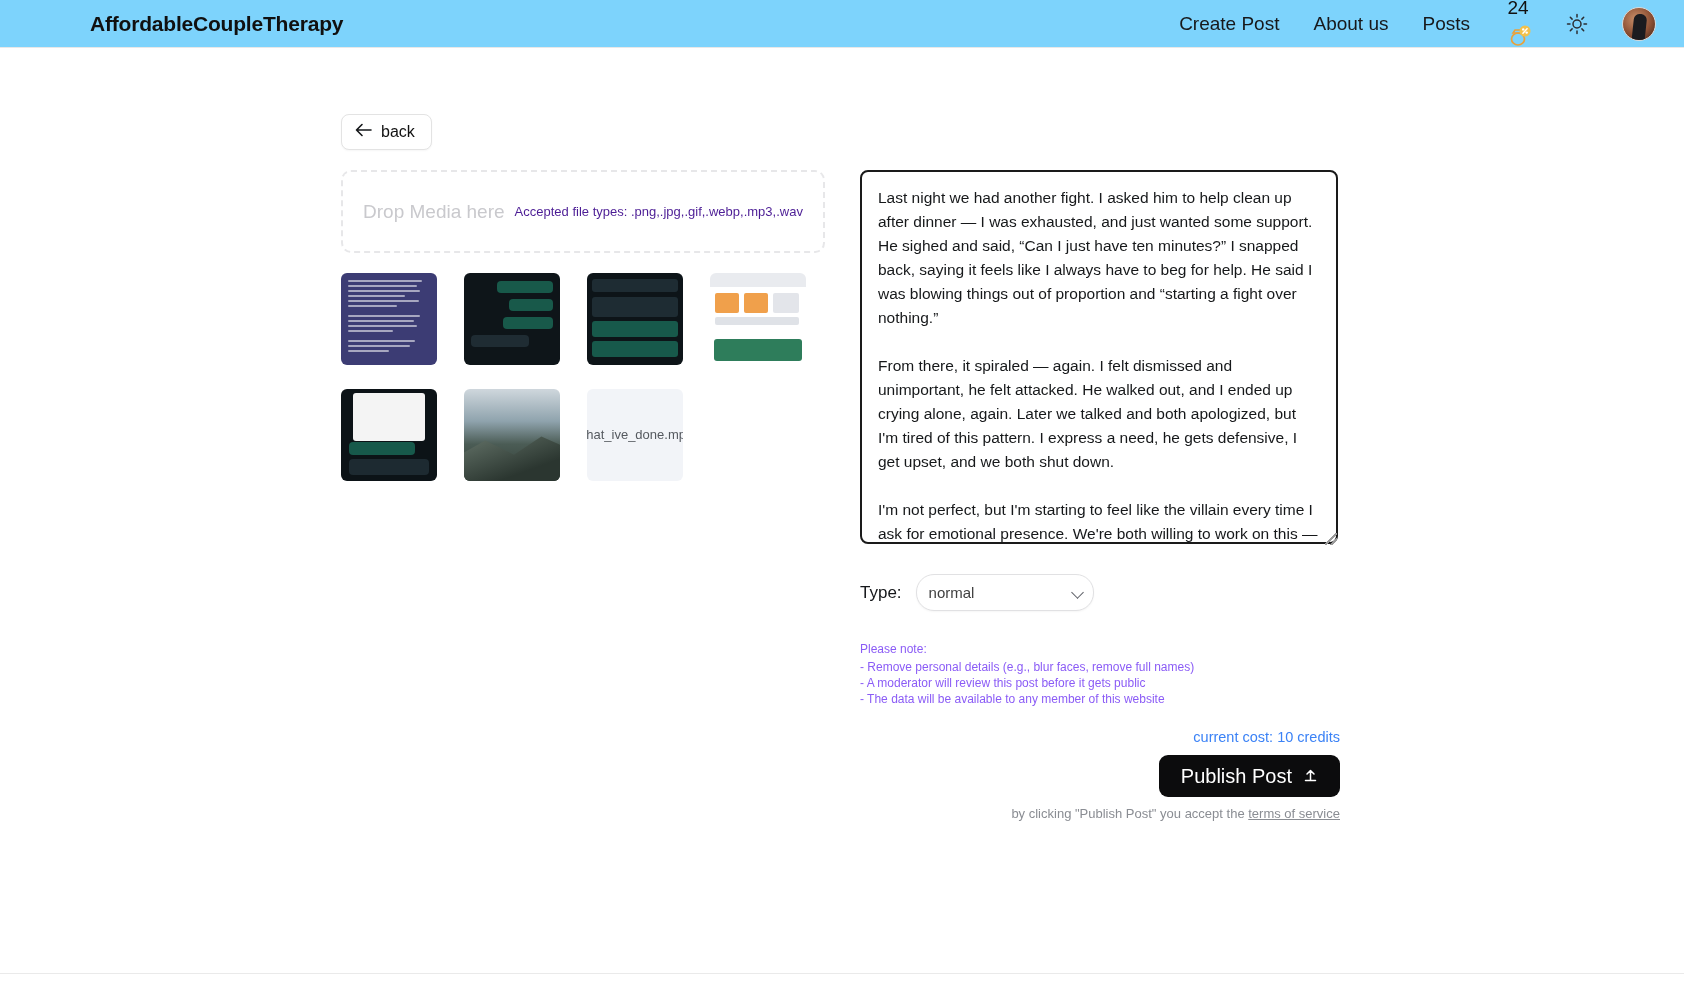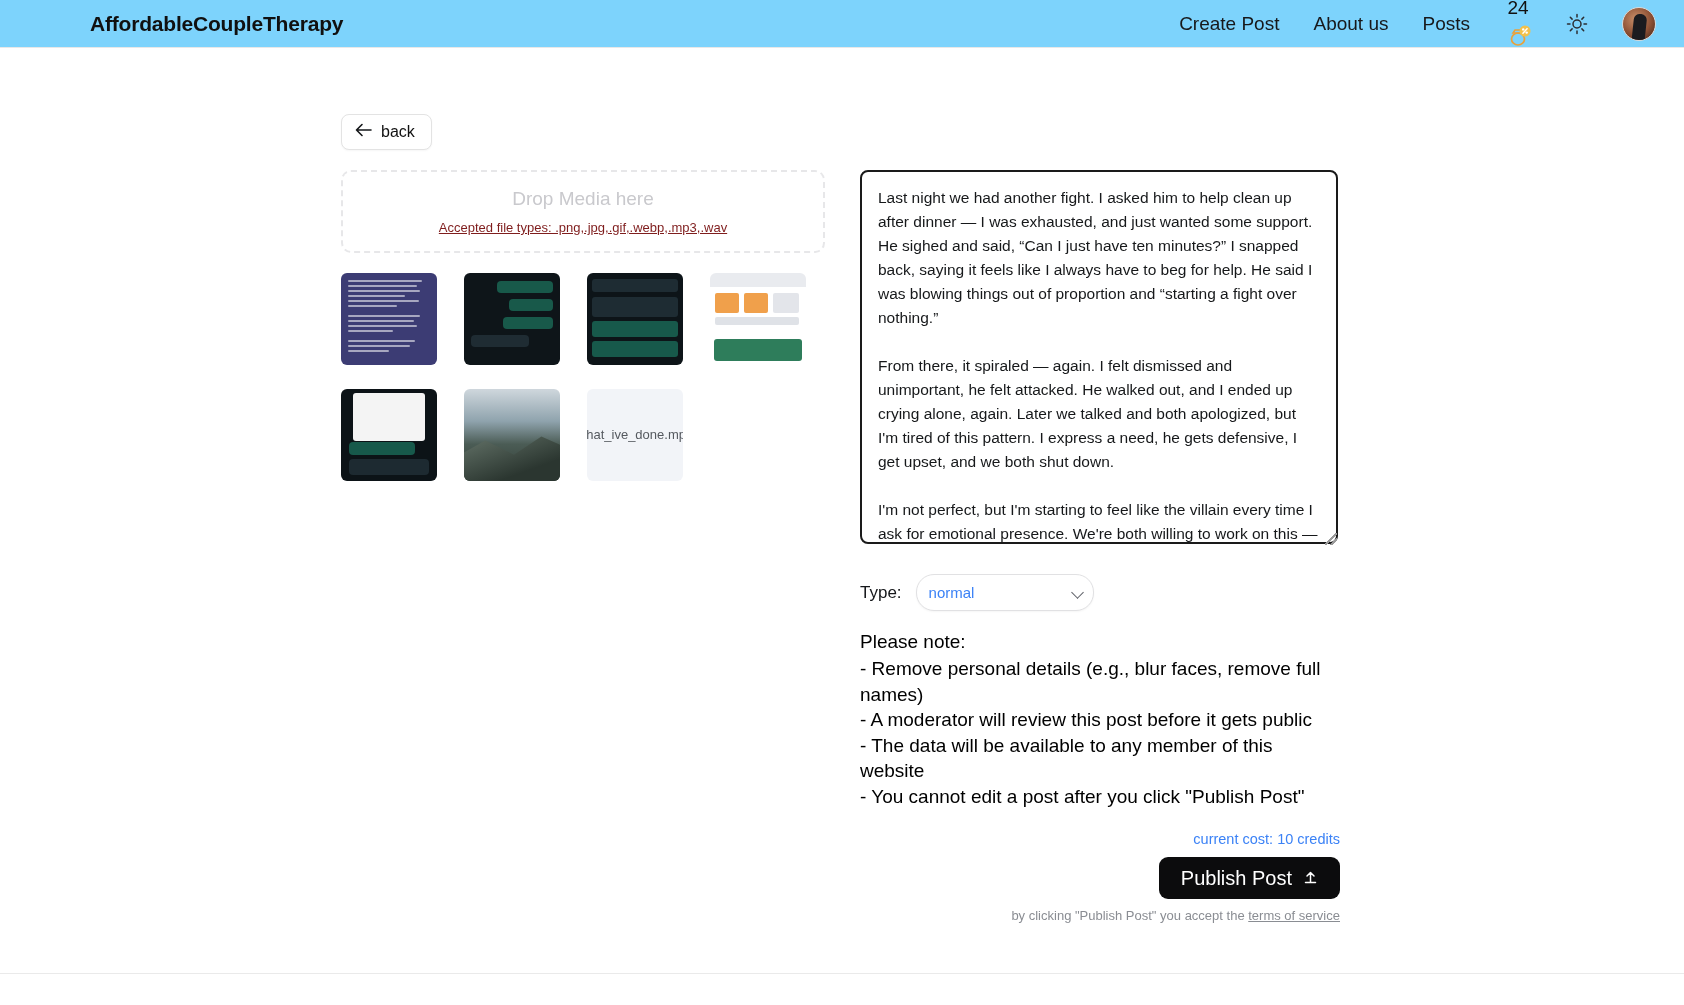--- a/index.html
+++ b/index.html
@@ -81,28 +81,28 @@
     box-shadow: 0 1px 2px rgba(0,0,0,0.04);
     cursor: pointer;
   }
 
   
   .left-col { position: absolute; left: 341px; top: 122px; width: 484px; }
   .dropzone {
     height: 83px;
     border: 2px dashed #e7e7e9;
     border-radius: 10px;
-    display: flex; flex-direction: column;
+    display: flex; flex-direction: row;
     align-items: center; justify-content: center;
     gap: 10px;
     background: #fff;
     cursor: pointer;
   }
   .dz-title { font-size: 19px; color: #c9c9cd; }
-  .dz-sub { font-size: 13px; color: #7f1d1d; text-decoration: underline; }
+  .dz-sub { font-size: 13px; color: #4c1d95; }
 
   .thumbs {
     margin-top: 20px;
     display: flex; flex-wrap: wrap;
     gap: 24px 27px;
   }
   .thumb {
     width: 96px; height: 92px;
     border-radius: 6px;
     overflow: hidden;
@@ -186,34 +186,34 @@
   }
   .type-label { font-size: 17px; color: #15171a; }
   .select {
     width: 178px; height: 37px;
     border: 1px solid #e1e1e3;
     border-radius: 18px;
     background: #fff;
     display: flex; align-items: center;
     padding: 0 12px;
     font-size: 15px;
-    color: #3b82f6;
+    color: #404040;
     box-shadow: 0 1px 2px rgba(0,0,0,0.04);
     cursor: pointer;
     position: relative;
   }
   .select .chev {
     position: absolute; right: 11px; top: 13px;
     width: 9px; height: 9px;
     border-right: 1.6px solid #5c5f66;
     border-bottom: 1.6px solid #5c5f66;
     transform: rotate(45deg);
   }
 
-  .notes { margin-top: 18px; color: #000000; font-size: 19px; line-height: 1.34; }
+  .notes { margin-top: 30px; color: #8b5cf6; font-size: 12px; line-height: 1.34; }
   .notes .n-title { margin-bottom: 2px; }
 
   .cost {
     margin-top: 22px;
     text-align: right;
     font-size: 14.5px;
     color: #3b82f6;
   }
   .publish-row { margin-top: 10px; display: flex; justify-content: flex-end; }
   .publish-btn {
@@ -362,21 +362,20 @@
         <span>normal</span>
         <span class="chev"></span>
       </div>
     </div>
 
     <div class="notes">
       <div class="n-title">Please note:</div>
       <div>- Remove personal details (e.g., blur faces, remove full names)</div>
       <div>- A moderator will review this post before it gets public</div>
       <div>- The data will be available to any member of this website</div>
-      <div>- You cannot edit a post after you click "Publish Post"</div>
     </div>
 
     <div class="cost">current cost: 10 credits</div>
 
     <div class="publish-row">
       <button class="publish-btn">
         <span>Publish Post</span>
         <span>
           <svg width="15" height="15" viewBox="0 0 15 15">
             <path d="M7.5 12 V3 M4 6 L7.5 2.5 L11 6" fill="none" stroke="#ffffff" stroke-width="1.5" stroke-linecap="round" stroke-linejoin="round"></path>

